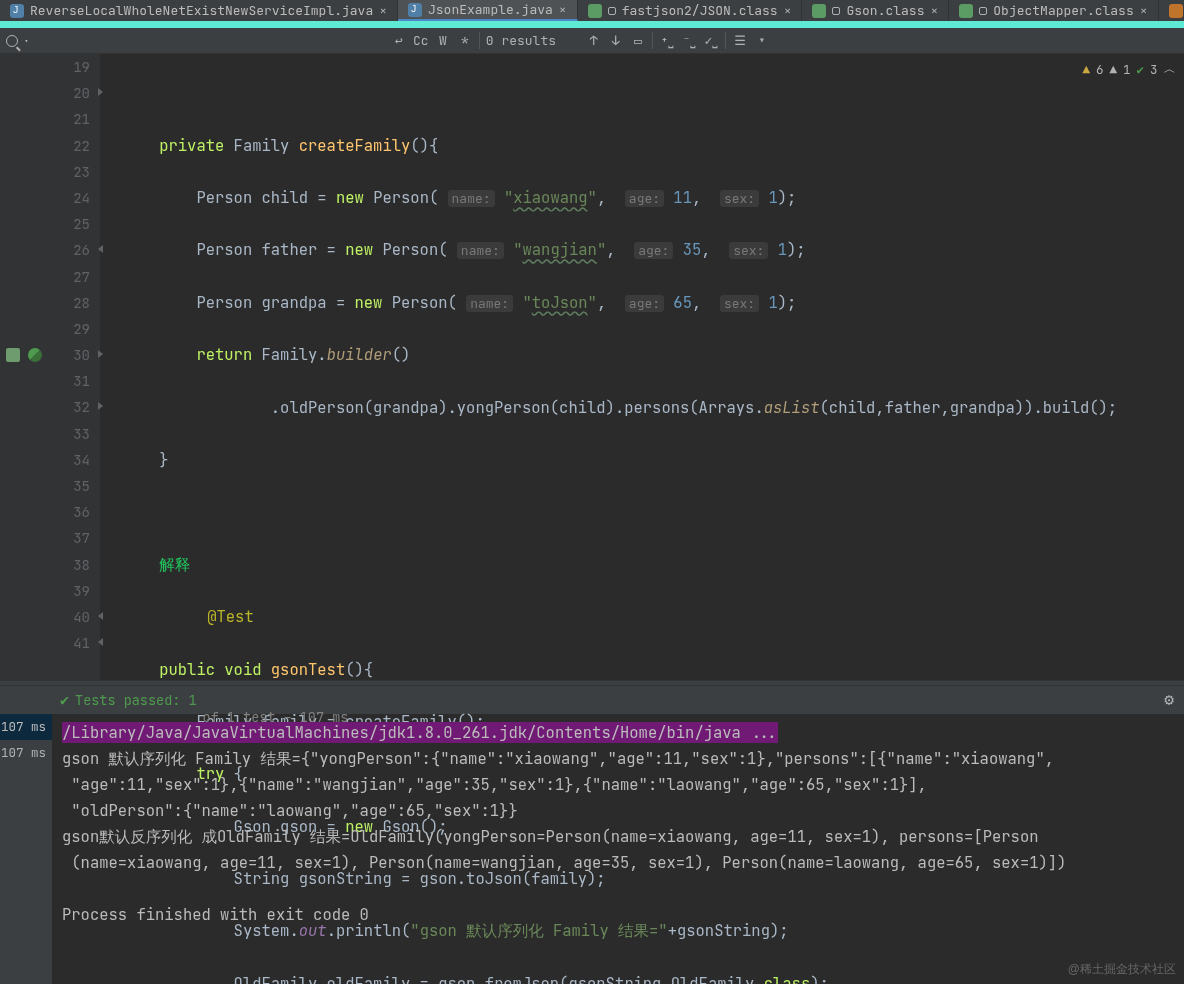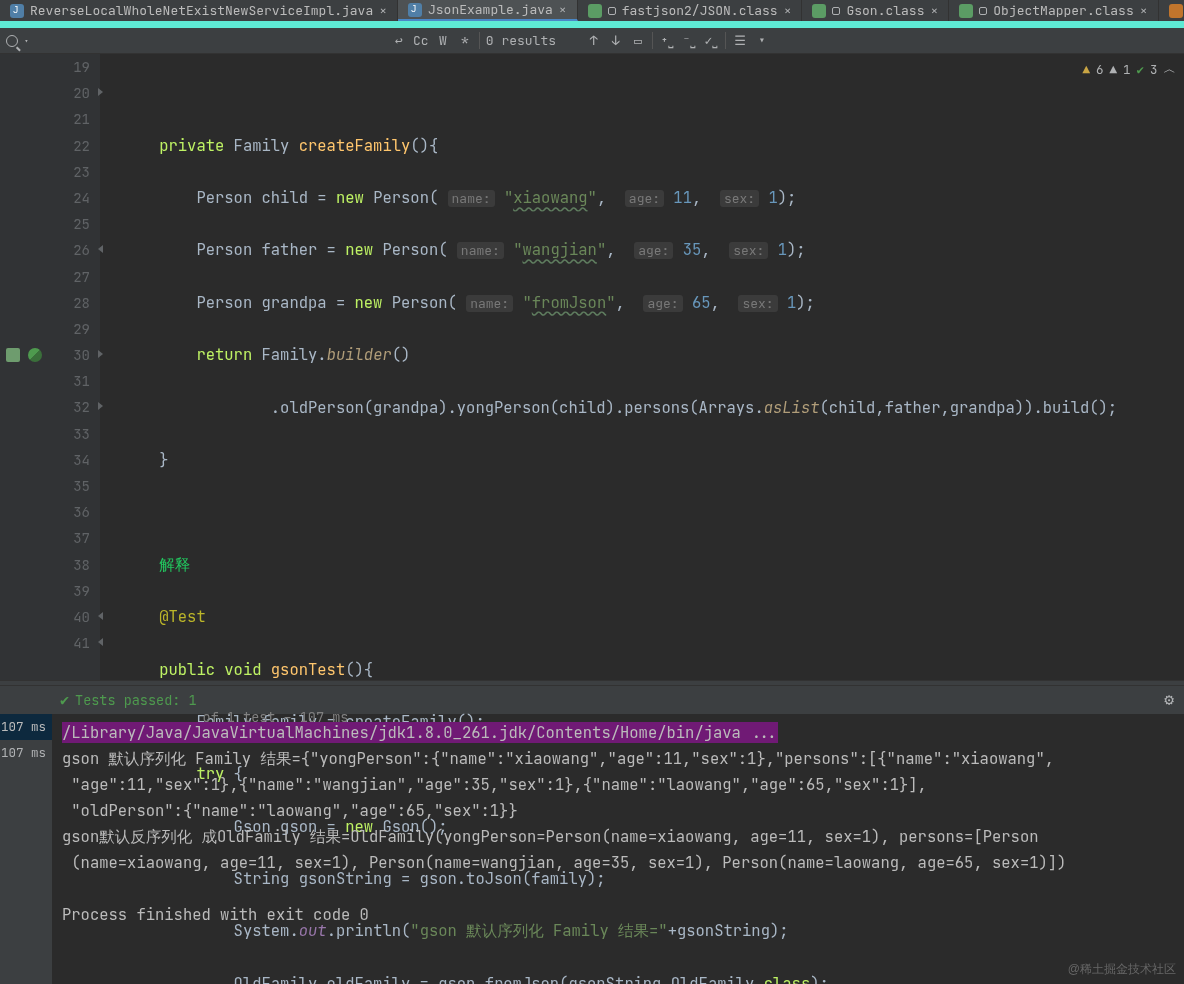--- a/index.html
+++ b/index.html
@@ -97,21 +97,21 @@
     line-height:26.2px;
   }
   .code .row{height:26.2px;display:block;}
 
   .kw{color:#bef264;}
   .type{color:#A9B7C6;}
   .decl{color:#FFC66D;}
   .str{color:#6A8759;}
   .num{color:#6897BB;}
   .com{color:#22c55e;text-align:center;}
-  .ann{color:#BBB529;}
+  .ann{color:#BBB529;margin-left:48px;}
   .static{color:#9876AA;font-style:italic;}
   .call{color:#B09D79;font-style:italic;}
   .hint{background:#3B3B3B;color:#787878;border-radius:3px;padding:0 4px;font-size:13px;}
   .und{text-decoration:underline wavy #5E7C5E;text-underline-offset:3px;}
 
   
   .split{height:6px;background:#3C3F41;border-top:1px solid #323232;border-bottom:1px solid #323232;position:relative;}
   .split .gear{position:absolute;right:10px;top:8px;color:#AFB1B3;font-size:16px;}
 
   
@@ -224,21 +224,21 @@
     <div class="ln"><span>38</span></div>
     <div class="ln"><span>39</span></div>
     <div class="ln"><span>40</span><span class="fold foldend"></span></div>
     <div class="ln"><span>41</span><span class="fold foldend"></span></div>
   </div>
   <div class="code">
 <span class="row"></span>
 <span class="row">    <span class="kw">private </span><span class="type">Family </span><span class="decl">createFamily</span><span>(){</span></span>
 <span class="row">        <span>Person child = </span><span class="kw">new </span><span>Person(</span> <span class="hint">name:</span> <span class="str">"<span class="und">xiaowang</span>"</span><span>, </span> <span class="hint">age:</span> <span class="num">11</span><span>, </span> <span class="hint">sex:</span> <span class="num">1</span><span>);</span></span>
 <span class="row">        <span>Person father = </span><span class="kw">new </span><span>Person(</span> <span class="hint">name:</span> <span class="str">"<span class="und">wangjian</span>"</span><span>, </span> <span class="hint">age:</span> <span class="num">35</span><span>, </span> <span class="hint">sex:</span> <span class="num">1</span><span>);</span></span>
-<span class="row">        <span>Person grandpa = </span><span class="kw">new </span><span>Person(</span> <span class="hint">name:</span> <span class="str">"<span class="und">fromJson</span>"</span><span>, </span> <span class="hint">age:</span> <span class="num">65</span><span>, </span> <span class="hint">sex:</span> <span class="num">1</span><span>);</span></span>
+<span class="row">        <span>Person grandpa = </span><span class="kw">new </span><span>Person(</span> <span class="hint">name:</span> <span class="str">"<span class="und">toJson</span>"</span><span>, </span> <span class="hint">age:</span> <span class="num">65</span><span>, </span> <span class="hint">sex:</span> <span class="num">1</span><span>);</span></span>
 <span class="row">        <span class="kw">return </span><span>Family.</span><span class="call">builder</span><span>()</span></span>
 <span class="row">                <span>.oldPerson(grandpa).yongPerson(child).persons(Arrays.</span><span class="call">asList</span><span>(child,father,grandpa)).build();</span></span>
 <span class="row">    <span>}</span></span>
 <span class="row"></span>
 <span class="row">    <span class="com">解释</span></span>
 <span class="row">    <span class="ann">@Test</span></span>
 <span class="row">    <span class="kw">public void </span><span class="decl">gsonTest</span><span>(){</span></span>
 <span class="row">        <span>Family family = createFamily();</span></span>
 <span class="row">        <span class="kw">try </span><span>{</span></span>
 <span class="row">            <span>Gson gson = </span><span class="kw">new </span><span>Gson();</span></span>

